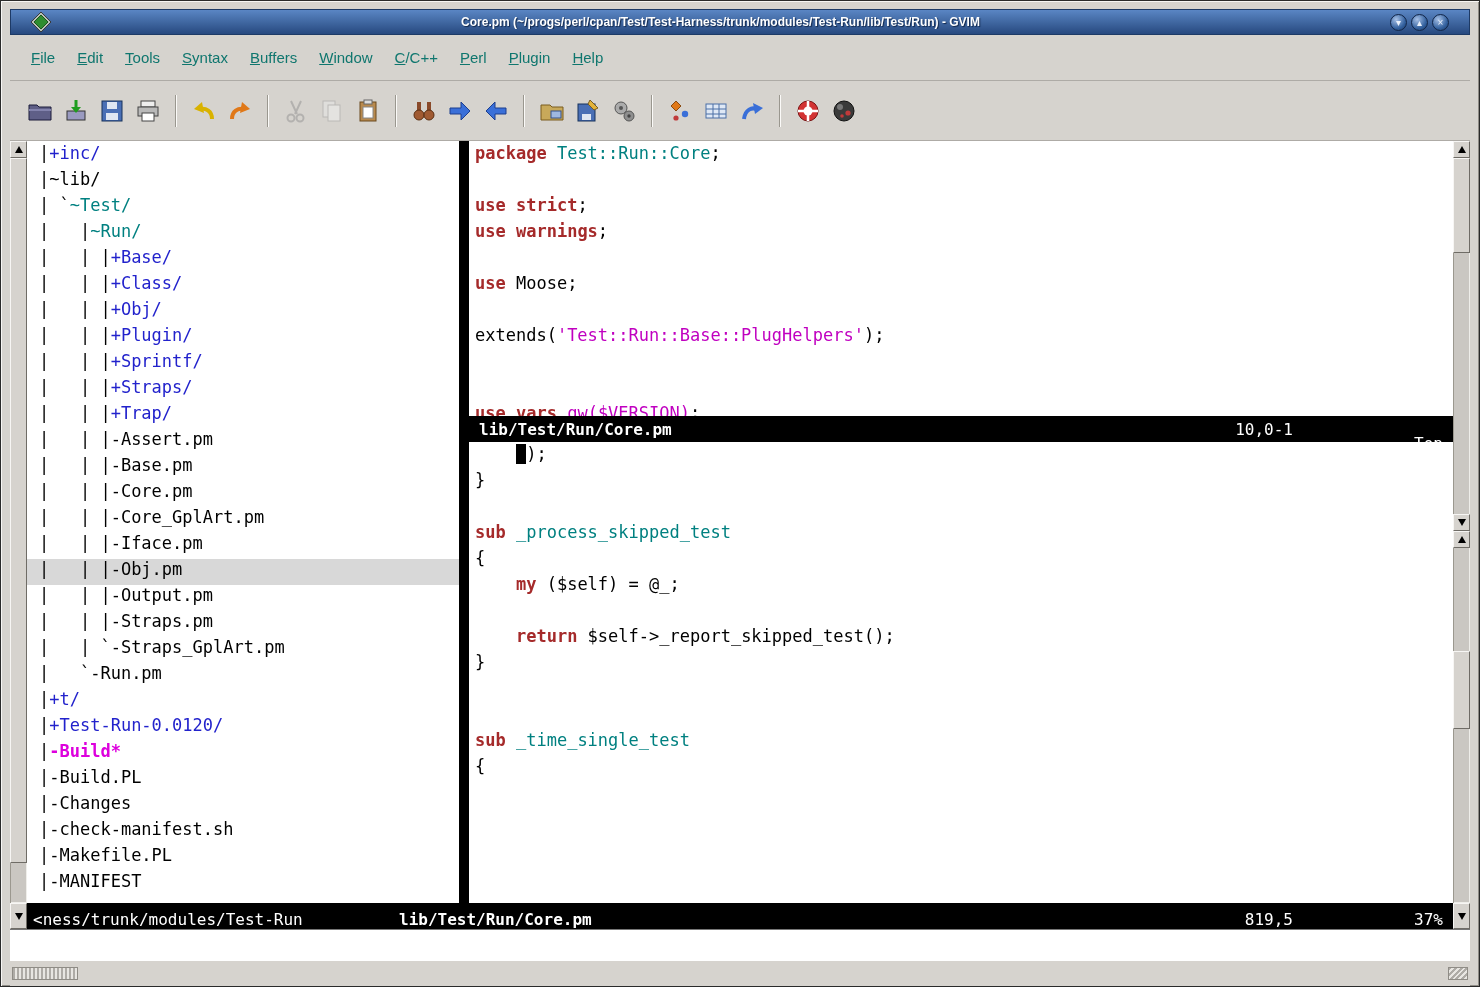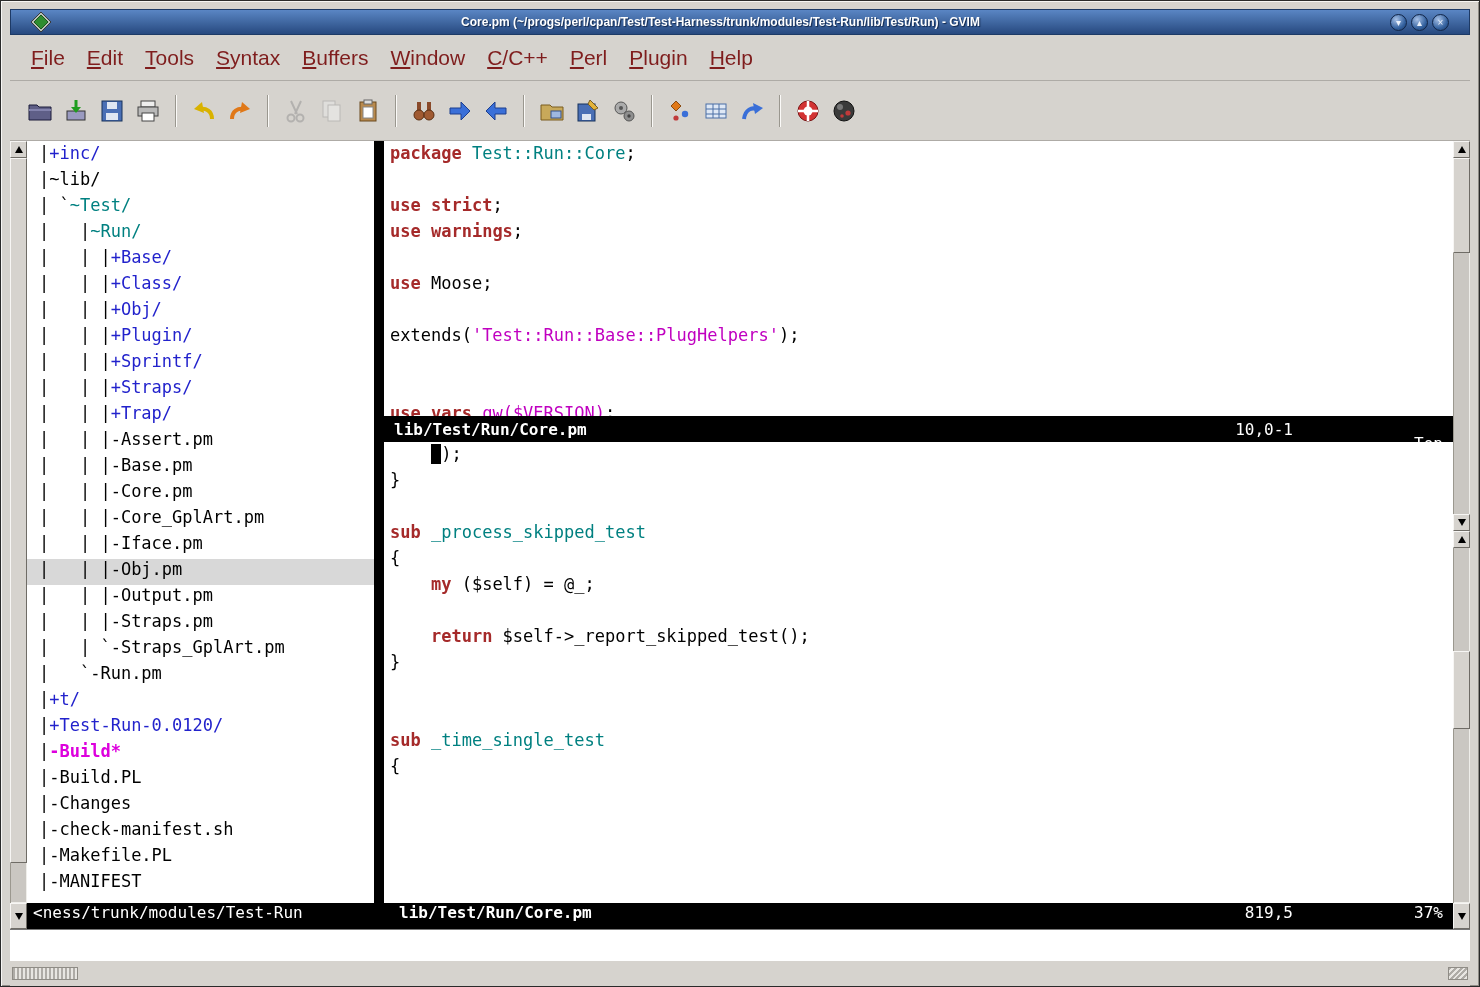--- a/index.html
+++ b/index.html
@@ -16,42 +16,42 @@
     background:linear-gradient(180deg,var(--t1) 0%,var(--t2) 100%);border:1px solid #1d3a66;}
   .title-text{flex:1;text-align:center;color:#fff;font-size:12px;font-weight:bold;
     white-space:nowrap;overflow:hidden;text-shadow:1px 1px 1px #10264a;}
   .wbtns{display:flex;align-items:center;}
   .wbtn{width:17px;height:17px;border-radius:50%;margin-left:4px;cursor:default;
     background:radial-gradient(circle at 35% 30%,#a6c0e6,#33619f 62%,#1d3a66);
     border:1px solid #122648;color:#eaf1fb;font-size:10px;line-height:15px;text-align:center;}
   
   .menubar{height:46px;flex:none;display:flex;align-items:center;padding-left:10px;
     background:var(--frame);border-bottom:1px solid #aeaba6;box-shadow:0 1px 0 #f7f6f4;}
-  .menu-item{padding:4px 11px;font-size:21px;color:#7f1d1d;cursor:default;}
+  .menu-item{padding:4px 11px;font-size:15px;color:#0f766e;cursor:default;}
   .menu-item u{text-decoration:underline;}
   
   .toolbar{height:60px;flex:none;display:flex;align-items:center;padding-left:12px;
     background:var(--frame);border-bottom:1px solid #aeaba6;box-shadow:0 1px 0 #f7f6f4;}
   .tb{width:36px;height:36px;display:flex;align-items:center;justify-content:center;
     background:transparent;border:none;padding:0;cursor:default;}
   .tb.dis{opacity:.45;}
   .tb-sep{width:2px;height:32px;border-left:1px solid #9a978f;border-right:1px solid #fbfaf8;margin:0 9px;flex:none;}
   
   .main{height:762px;flex:none;display:flex;background:var(--frame);}
   .vscroll{width:17px;flex:none;position:relative;background:#cac7c2;
     box-shadow:inset 1px 1px 0 #9b988f, inset -1px -1px 0 #efeeea;}
   .sb-btn{width:17px;height:17px;flex:none;background:var(--frame);
     border:1px solid;border-color:#f7f6f4 #6f6c66 #6f6c66 #f7f6f4;
     display:flex;align-items:center;justify-content:center;cursor:default;}
   .sb-btn.tall{height:26px;}
   .sb-thumb{position:absolute;left:0;width:17px;background:var(--frame);
     border:1px solid;border-color:#f7f6f4 #6f6c66 #6f6c66 #f7f6f4;}
   .tri-up{width:0;height:0;border-left:4px solid transparent;border-right:4px solid transparent;border-bottom:7px solid #000;}
   .tri-down{width:0;height:0;border-left:4px solid transparent;border-right:4px solid transparent;border-top:7px solid #000;}
-  .tree{width:347px;flex:none;background:#fff;overflow:hidden;padding-top:2px;}
+  .tree{width:432px;flex:none;background:#fff;overflow:hidden;padding-top:2px;}
   .tree-row{height:26px;line-height:26px;white-space:pre;font:17px "DejaVu Sans Mono",monospace;color:#000;padding-left:12px;cursor:default;}
   .tree-row.selected{background:var(--sel);}
   .tpfx{color:#000;}
   .tlbl.dir{color:var(--dir);}
   .tlbl.open{color:var(--id);}
   .tlbl.plain{color:#000;}
   .tlbl.special{color:var(--sp);font-weight:bold;}
   .vsep{width:10px;flex:none;background:#000;}
   .codecol{flex:1;display:flex;flex-direction:column;min-width:0;}
   .codewin{background:#fff;overflow:hidden;padding-left:6px;padding-top:2px;}
@@ -68,21 +68,21 @@
   .sl-file{font-weight:bold;}
   .sl-ruler{margin-left:auto;}
   .sl-pos{width:150px;text-align:right;margin-top:29px;}
   .rcol{width:17px;flex:none;display:flex;flex-direction:column;}
   .rcol .vscroll{width:17px;}
   .sb1{height:390px;flex:none;display:flex;flex-direction:column;}
   .sb2{flex:1;}
   .sb1 .bottombtn{margin-top:auto;}
   
   .statusrow{height:26px;flex:none;display:flex;}
-  .statusmid{flex:1;background:#000;color:#fff;display:flex;align-items:flex-start;
+  .statusmid{flex:1;background:#000;color:#fff;display:flex;align-items:flex-end;
     font:16px "DejaVu Sans Mono",monospace;padding:0 10px 0 6px;white-space:pre;min-width:0;}
   .bs-left{width:366px;flex:none;overflow:hidden;}
   .bs-file{font-weight:bold;}
   .bs-ruler{margin-left:auto;}
   .bs-pos{width:150px;text-align:right;}
   
   .cmdline{height:32px;flex:none;background:#fff;border-top:1px solid #777;}
   .bottomframe{flex:1;display:flex;align-items:center;background:var(--frame);}
   .grip-left{margin-left:2px;width:66px;height:13px;border:1px solid #8f8c86;
     background:repeating-linear-gradient(90deg,#aeaba6 0 2px,#e8e6e2 2px 4px);}

